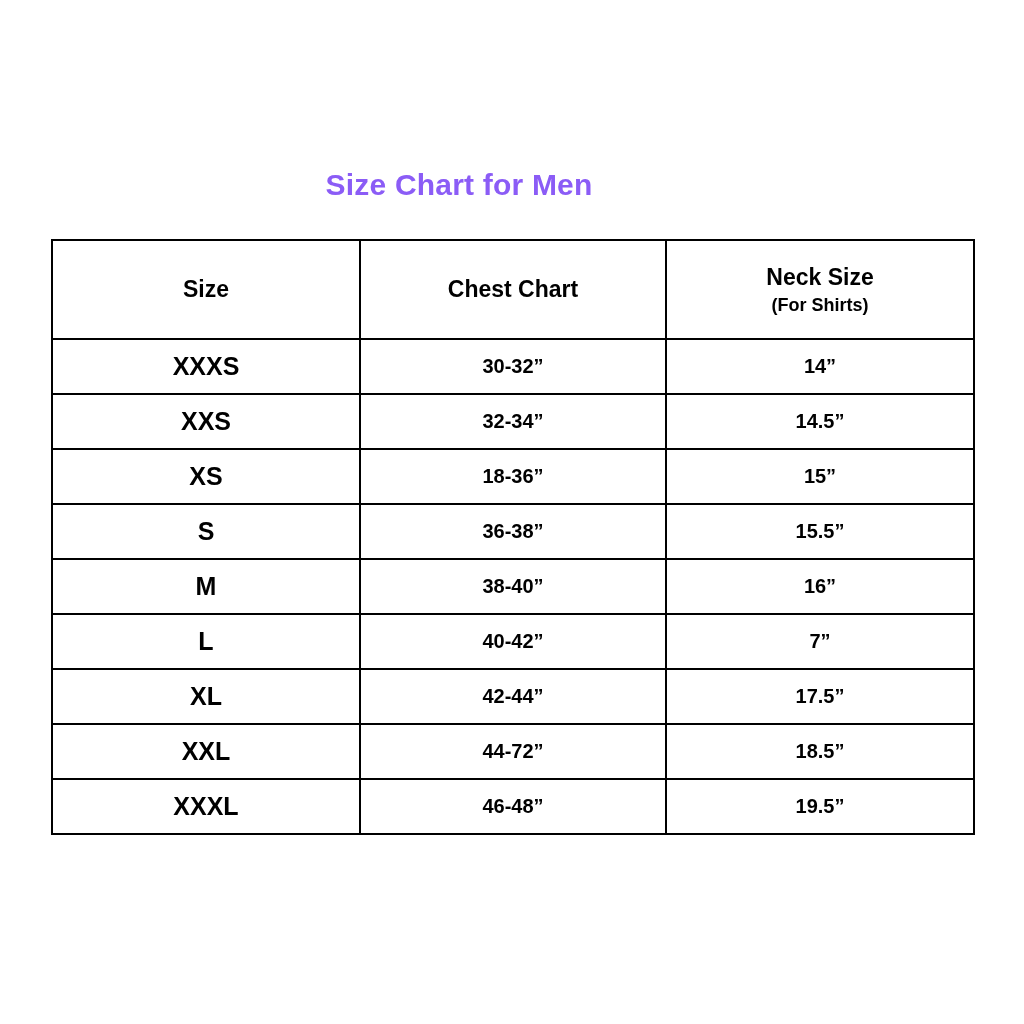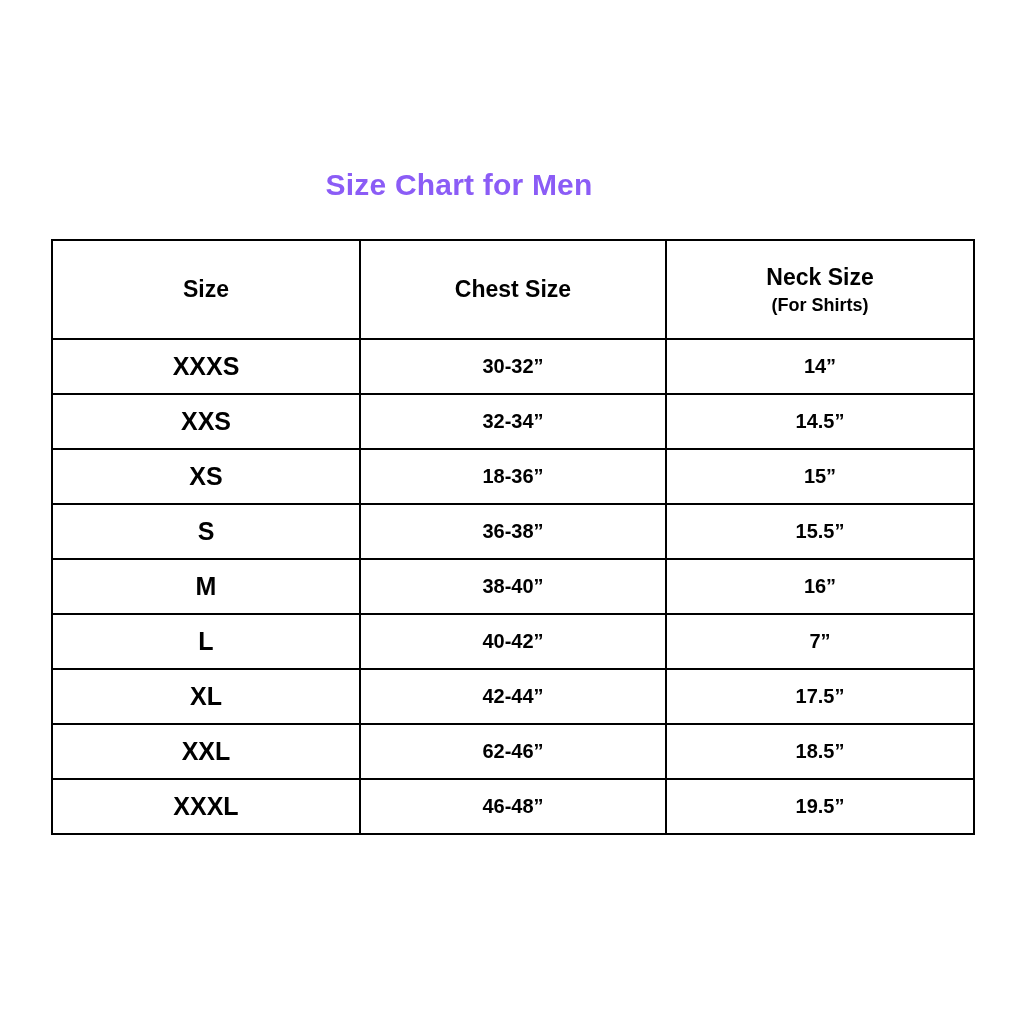--- a/index.html
+++ b/index.html
@@ -87,21 +87,21 @@
         <col class="col-size">
         <col class="col-chest">
         <col class="col-neck">
       </colgroup>
       <thead>
         <tr>
           <th>
             <span>Size</span>
           </th>
           <th>
-            <span>Chest Size</span>
+            <span>Chest Chart</span>
           </th>
           <th>
             <span>Neck Size</span>
             <span class="sub">(For Shirts)</span>
           </th>
         </tr>
       </thead>
       <tbody>
         <tr>
           <td class="size-cell">XXXS</td>
@@ -133,21 +133,21 @@
           <td>40-42”</td>
           <td>7”</td>
         </tr>
         <tr>
           <td class="size-cell">XL</td>
           <td>42-44”</td>
           <td>17.5”</td>
         </tr>
         <tr>
           <td class="size-cell">XXL</td>
-          <td>62-46”</td>
+          <td>44-72”</td>
           <td>18.5”</td>
         </tr>
         <tr>
           <td class="size-cell">XXXL</td>
           <td>46-48”</td>
           <td>19.5”</td>
         </tr>
       </tbody>
     </table>
   </div>

